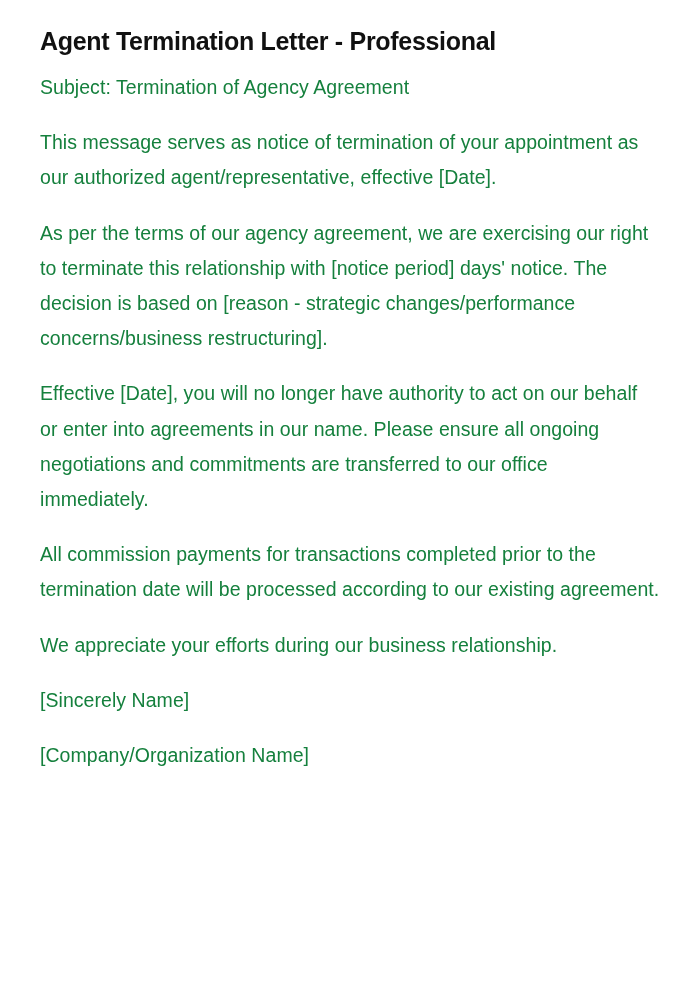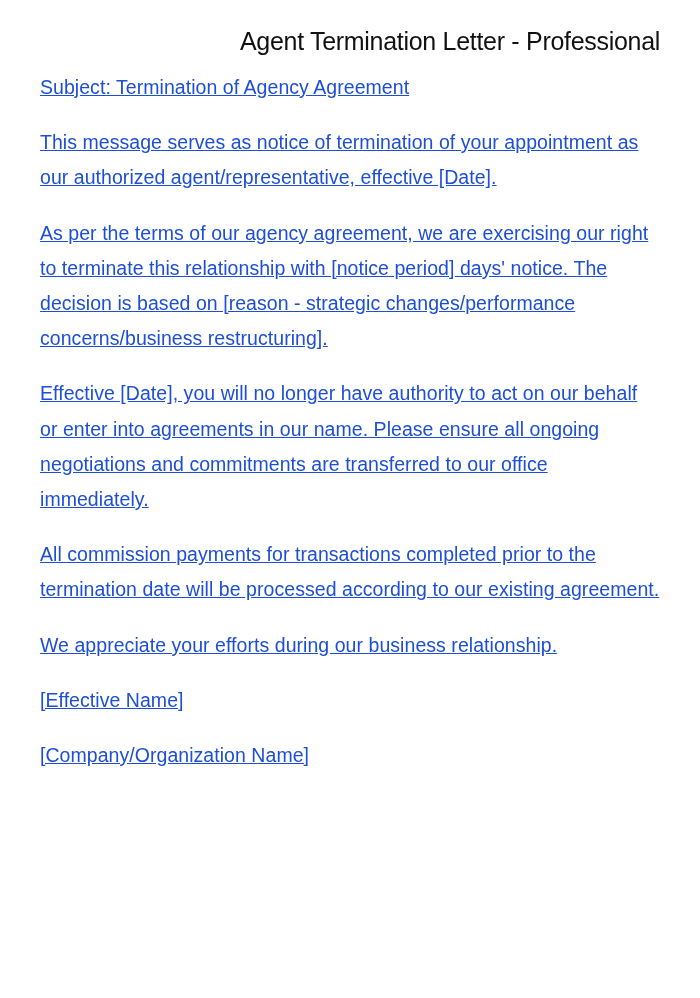--- a/index.html
+++ b/index.html
@@ -16,43 +16,41 @@
     }
     .page {
       position: relative;
       width: 700px;
       height: 998px;
       box-sizing: border-box;
       padding: 24px 40px 0 40px;
     }
     .title {
       font-family: "Liberation Sans", "DejaVu Sans", sans-serif;
-      font-weight: normal;
+      font-weight: bold;
       font-size: 25px;
       line-height: 34px;
       color: #111111;
       margin: 0 0 12px 0;
       letter-spacing: -0.3px;
-      text-align: right;
     }
     .para {
       font-size: 19.5px;
       line-height: 35.2px;
       margin: 0 0 20px 0;
-      color: #1d4ed8;
+      color: #15803d;
       letter-spacing: 0.05px;
-      text-decoration: underline;
     }
   </style>
 </head>
 <body>
 
 <div class="page">
   <h1 class="title">Agent Termination Letter - Professional</h1>
   <p class="para">Subject: Termination of Agency Agreement</p>
   <p class="para">This message serves as notice of termination of your appointment as our authorized agent/representative, effective [Date].</p>
   <p class="para">As per the terms of our agency agreement, we are exercising our right to terminate this relationship with [notice period] days' notice. The decision is based on [reason - strategic changes/performance concerns/business restructuring].</p>
   <p class="para">Effective [Date], you will no longer have authority to act on our behalf or enter into agreements in our name. Please ensure all ongoing negotiations and commitments are transferred to our office immediately.</p>
   <p class="para">All commission payments for transactions completed prior to the termination date will be processed according to our existing agreement.</p>
   <p class="para">We appreciate your efforts during our business relationship.</p>
-  <p class="para">[Effective Name]</p>
+  <p class="para">[Sincerely Name]</p>
   <p class="para">[Company/Organization Name]</p>
 </div>
 
 </body></html>

